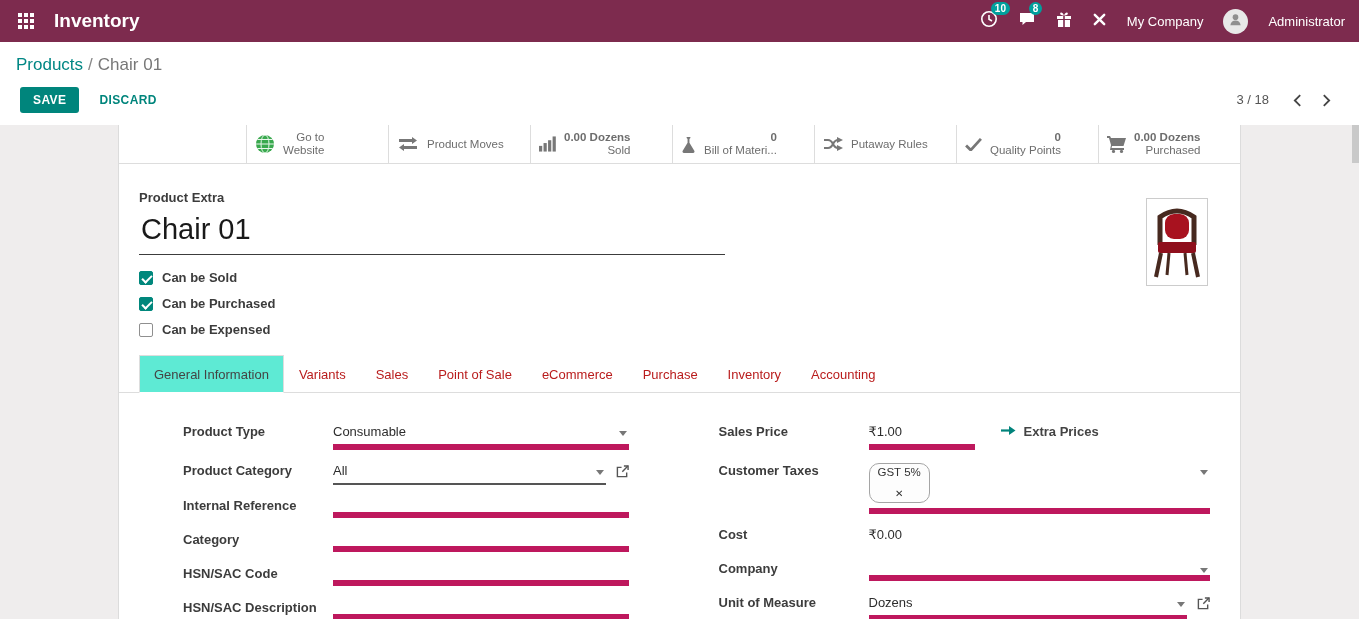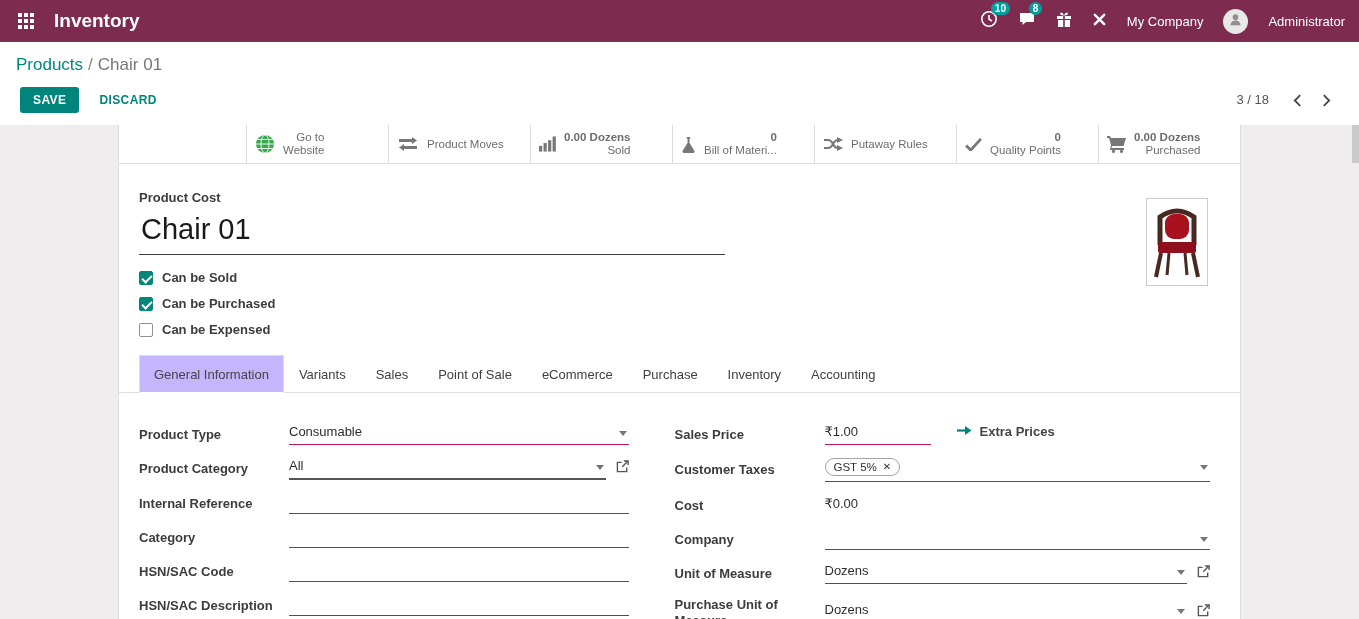--- a/index.html
+++ b/index.html
@@ -58,44 +58,44 @@
   .cb { width:14px; height:14px; border:1px solid #8f8f8f; border-radius:2px; background:#fff; position:relative; flex-shrink:0; }
   .cb.checked { background:#00877c; border-color:#00877c; }
   .cb.checked::after { content:""; position:absolute; left:4px; top:1px; width:4px; height:8px;
     border:solid #fff; border-width:0 2px 2px 0; transform:rotate(45deg); }
   .cb-label { font-size:13px; font-weight:bold; color:#3c3c3c; }
   .pimg { position:absolute; right:32px; top:34px; width:62px; height:88px; border:1px solid #ccc;
     background:#fff; display:flex; align-items:center; justify-content:center; cursor:pointer; }
 
   
   .tabs { display:flex; margin-top:18px; padding-left:20px; border-bottom:1px solid #ddd; }
-  .tab { padding:11px 14px 10px; font-size:13px; color:#404040; cursor:pointer;
+  .tab { padding:11px 14px 10px; font-size:13px; color:#b91c1c; cursor:pointer;
     border:1px solid transparent; margin-bottom:-1px; }
-  .tab.active { background:#c4b5fd; border-color:#ddd; border-bottom-color:#fff; color:#444; }
+  .tab.active { background:#5eead4; border-color:#ddd; border-bottom-color:#fff; color:#444; }
 
   
   .fields { display:flex; padding:28px 30px 30px 20px; }
   .fcol { width:50%; }
   .fcol.left { padding-right:46px; }
-  .frow { display:flex; align-items:center; margin-bottom:10px; min-height:24px; }
+  .frow { display:flex; align-items:flex-start; margin-bottom:10px; min-height:24px;margin-left:44px; }
   .flabel { width:150px; flex-shrink:0; font-size:13px; font-weight:bold; color:#3c3c3c;
     padding-top:3px; line-height:16px; }
   .fwrap { display:flex; align-items:flex-start; flex:1; }
-  .fvalue { position:relative; flex:1; border-bottom:1px solid #be185d; font-size:13px; color:#2d2d2d;
+  .fvalue { position:relative; flex:1; border-bottom:6px solid #be185d; font-size:13px; color:#2d2d2d;
     padding:3px 16px 5px 0; min-height:23px; cursor:pointer; }
   .fvalue.dark { border-bottom:2px solid #555; }
   .fvalue.noline { border-bottom:none; cursor:text; }
   .fvalue.short { flex:0 0 106px; }
   .caret { position:absolute; right:2px; top:10px; width:0; height:0;
     border-left:4px solid transparent; border-right:4px solid transparent; border-top:5px solid #777; }
   .ext { margin-left:10px; padding-top:4px; cursor:pointer; flex-shrink:0; }
   .extra-link { display:flex; align-items:center; gap:8px; margin-left:26px; padding-top:3px;
     font-size:13px; font-weight:bold; color:#444; cursor:pointer; white-space:nowrap; }
   .tag { display:inline-flex; align-items:center; gap:6px; border:1px solid #a5a5a5; border-radius:10px;
-    padding:0 8px; font-size:11.5px; color:#333; background:#fdfdfd; line-height:16px; cursor:pointer; }
+    padding:0 8px; font-size:11.5px; color:#333; background:#fdfdfd; line-height:16px; cursor:pointer;flex-direction:column; }
   .tag-x { font-size:10px; font-weight:bold; color:#333; cursor:pointer; }
 </style>
 </head>
 <body>
 
 <div class="o-navbar">
   <div class="apps-btn">
     <svg width="16" height="16" viewBox="0 0 16 16">
         <g fill="#fff">
           <rect x="0" y="0" width="4" height="4"></rect>
@@ -285,21 +285,21 @@
             </svg>
         </span>
         <span class="sb-text">
             <span class="sb-l1 val">0.00 Dozens</span>
             <span class="sb-l2">Purchased</span>
           </span>
       </div>
     </div>
 
     <div class="psec">
-      <div class="pn-label">Product Cost</div>
+      <div class="pn-label">Product Extra</div>
       <div class="pn-value">Chair 01</div>
 
       <div class="cbs">
         <div class="cbrow">
           <span class="cb checked"></span>
           <span class="cb-label">Can be Sold</span>
         </div>
         <div class="cbrow">
           <span class="cb checked"></span>
           <span class="cb-label">Can be Purchased</span>

